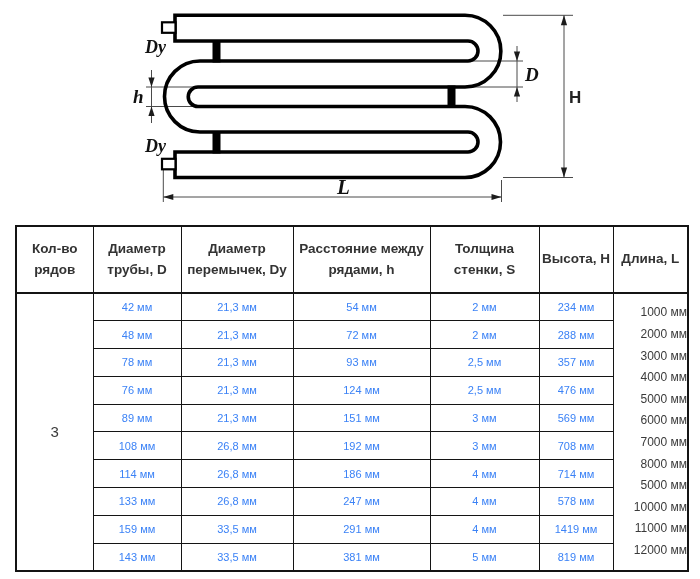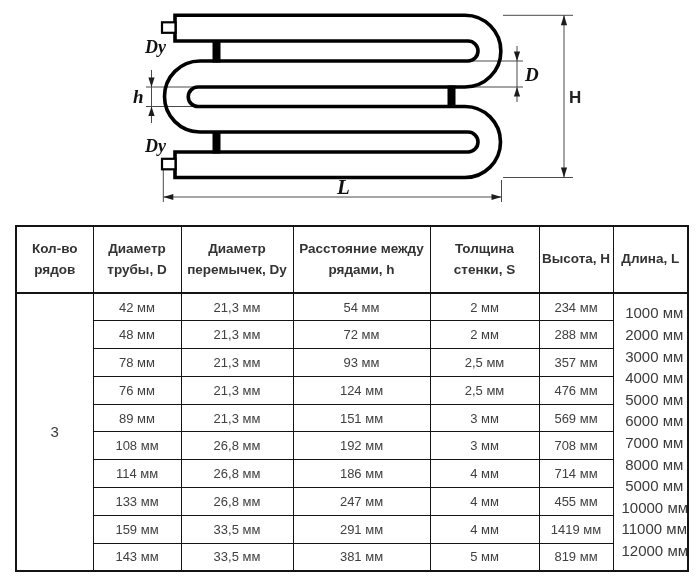--- a/index.html
+++ b/index.html
@@ -19,25 +19,25 @@
   .spec-table th,.spec-table td{
     border:1px solid #141414;
     padding:0;vertical-align:middle;text-align:center;
     overflow:hidden;
   }
   .spec-table thead th{
     height:65px;font-size:13.5px;font-weight:bold;color:#333;
     line-height:1.5;border-bottom:2px solid #141414;
   }
   .spec-table tbody tr{height:27.8px;}
-  .c-val{font-size:13px;font-weight:400;color:#404040;}
+  .c-val{font-size:11px;font-weight:400;color:#3b82f6;}
   .c-rows{font-size:15px;color:#3a3a3a;border-right:1px solid #141414;}
   .c-len{vertical-align:middle;}
   .len-line{
-    text-align:center;padding-left:8px;line-height:21.6px;font-size:15px;color:#3a3a3a;
+    text-align:right;padding-left:8px;line-height:21.6px;font-size:12px;color:#3a3a3a;
     white-space:nowrap;
   }
   .dim-label{font-family:"Liberation Serif",serif;font-style:italic;font-weight:bold;fill:#111;}
   .h-label{font-family:"Liberation Sans",sans-serif;font-weight:bold;fill:#222;}
 </style>
 </head>
 <body>
 
 <div class="stage">
 
@@ -213,21 +213,21 @@
           <td class="c-val">26,8 мм</td>
           <td class="c-val">186 мм</td>
           <td class="c-val">4 мм</td>
           <td class="c-val">714 мм</td>
         </tr>
         <tr>
           <td class="c-val">133 мм</td>
           <td class="c-val">26,8 мм</td>
           <td class="c-val">247 мм</td>
           <td class="c-val">4 мм</td>
-          <td class="c-val">455 мм</td>
+          <td class="c-val">578 мм</td>
         </tr>
         <tr>
           <td class="c-val">159 мм</td>
           <td class="c-val">33,5 мм</td>
           <td class="c-val">291 мм</td>
           <td class="c-val">4 мм</td>
           <td class="c-val">1419 мм</td>
         </tr>
         <tr>
           <td class="c-val">143 мм</td>

